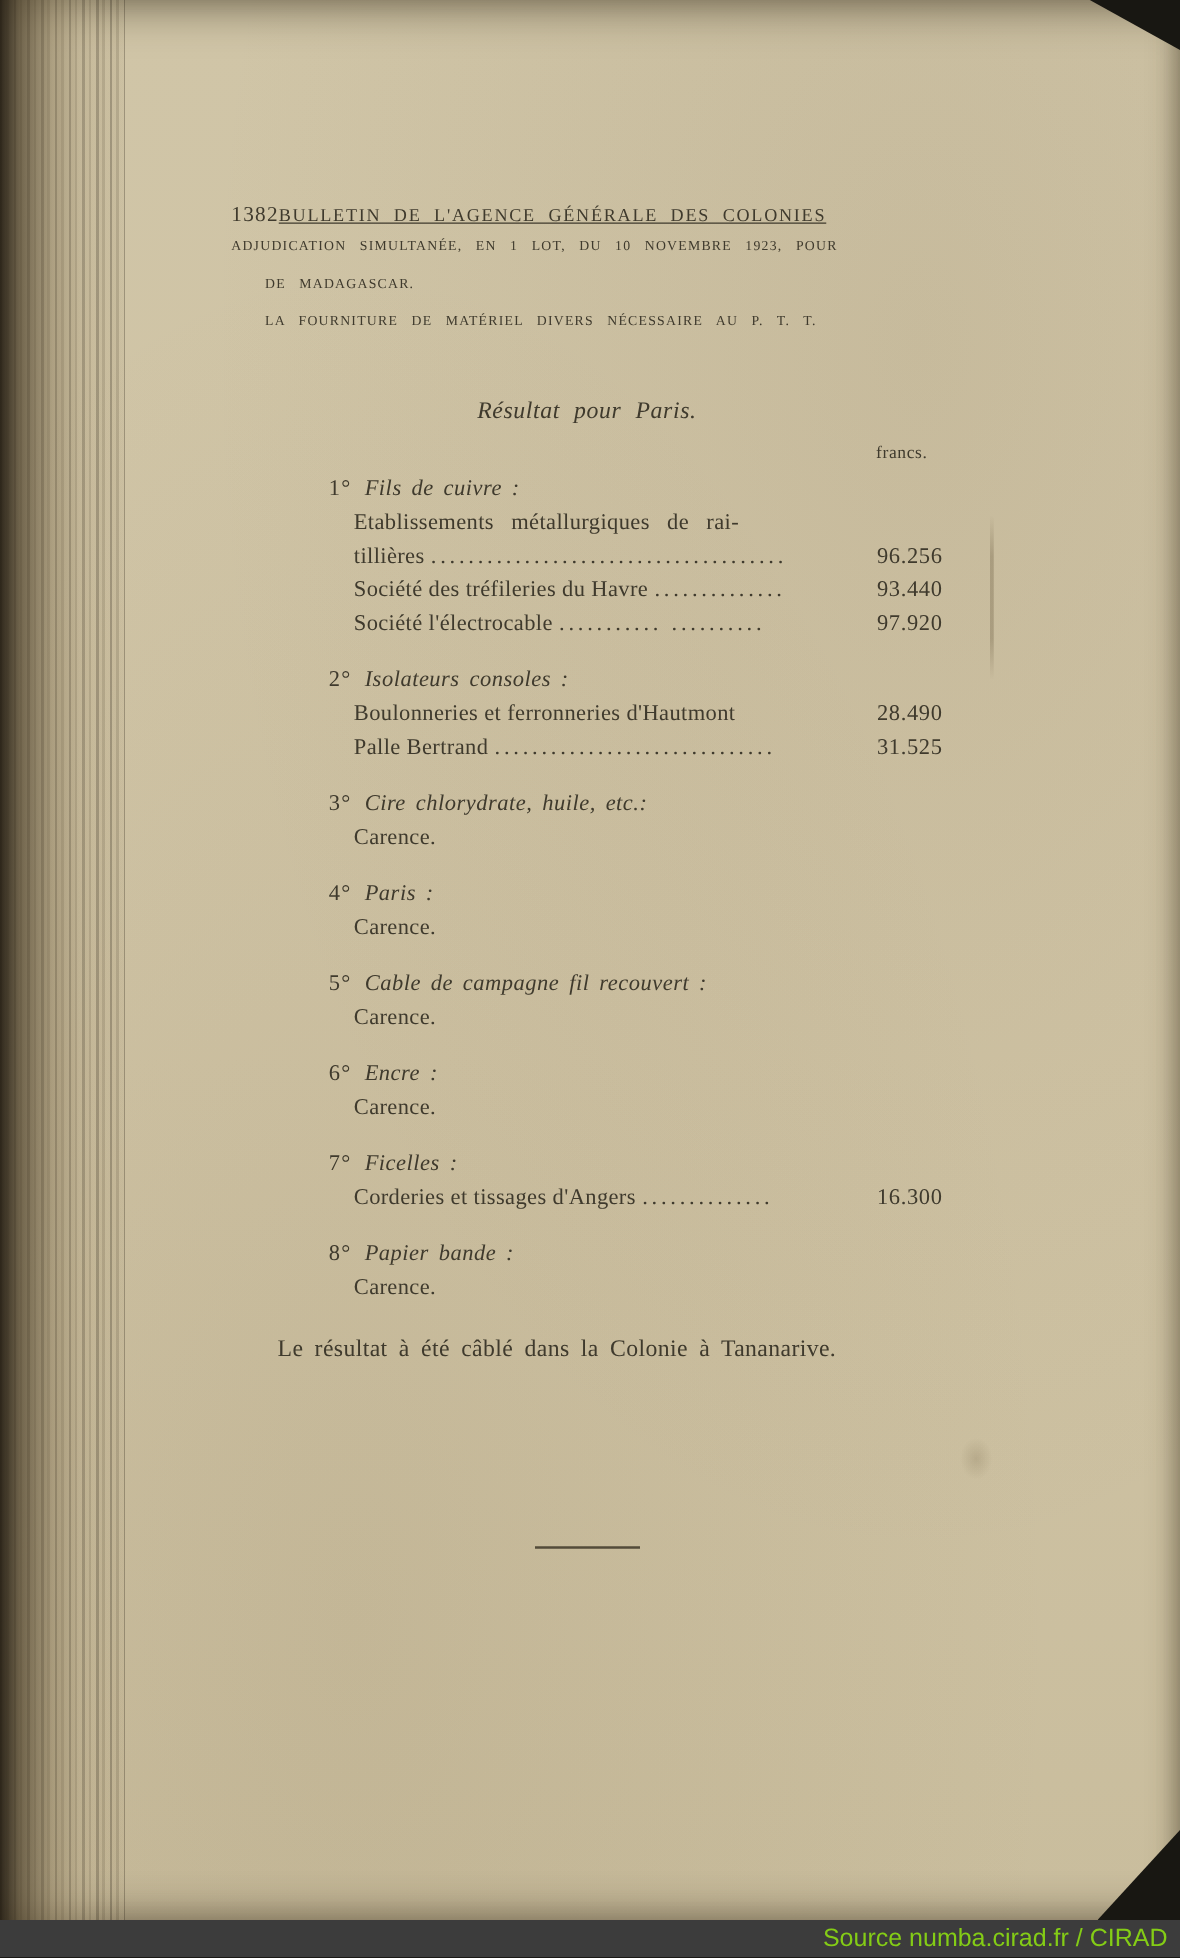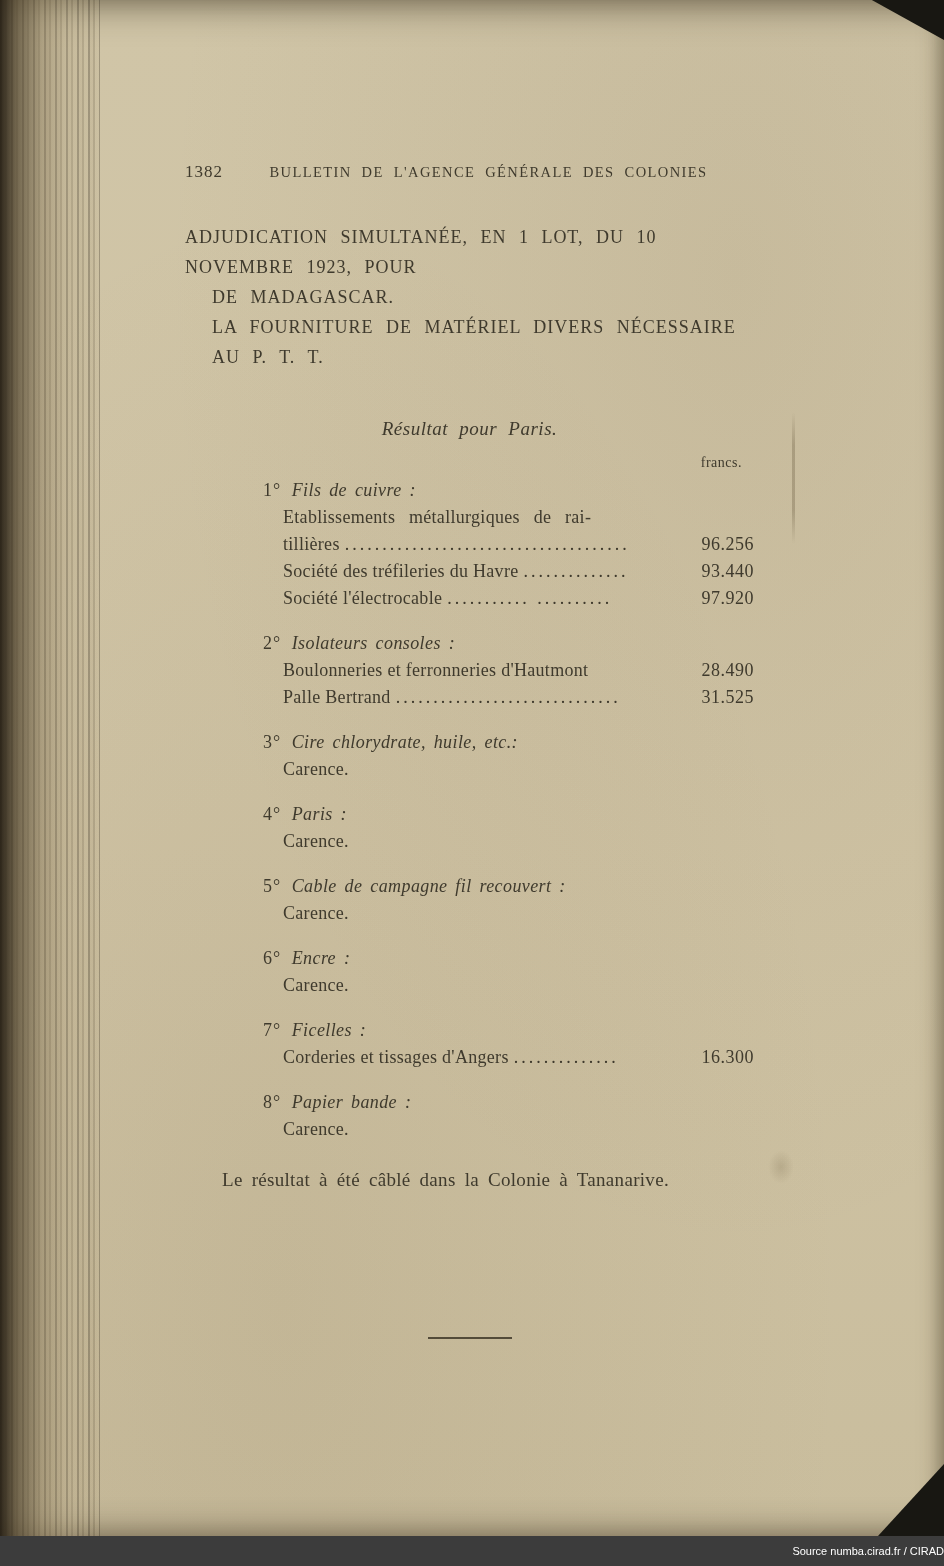--- a/index.html
+++ b/index.html
@@ -19,24 +19,24 @@
       linear-gradient(180deg,#d0c5a7 0%, #cfc3a4 55%, #c9bd9d 100%);
     box-shadow:
       inset 0 28px 34px -22px rgba(55,45,28,0.55),
       inset -14px 0 22px -12px rgba(55,45,28,0.50),
       inset 0 -26px 30px -20px rgba(55,45,28,0.45);
   }
   
   .page-header{display:flex;align-items:baseline;}
   .page-number{font-size:17px;letter-spacing:1px;}
   .running-header{
-    flex:1;text-align:center;font-size:14.5px;letter-spacing:1.4px;word-spacing:5px;
-  }
-  
-  .heading{margin-top:40px;font-size:18px;letter-spacing:1px;line-height:30px;word-spacing:7px;}
+    flex:1;text-align:left;font-size:14.5px;letter-spacing:1.4px;word-spacing:5px;text-decoration:underline;
+  }
+  
+  .heading{font-size:11px;letter-spacing:1px;line-height:30px;word-spacing:7px;}
   .h-line2,.h-line3{padding-left:27px;}
   
   .result-title{margin-top:46px;text-align:center;font-style:italic;font-size:19px;word-spacing:6px;letter-spacing:0.5px;}
   .currency-label{margin-top:15px;text-align:right;padding-right:12px;font-size:14px;letter-spacing:0.5px;}
   
   .sections{margin-top:6px;font-size:18px;line-height:27px;}
   .section{margin-bottom:18px;}
   .sec-head{padding-left:78px;}
   .sec-num{letter-spacing:1px;}
   .sec-label{font-style:italic;letter-spacing:0.4px;word-spacing:3px;padding-left:6px;}
@@ -64,22 +64,22 @@
   .corner-tr{top:0;right:0;width:82px;height:40px;clip-path:polygon(12% 0,100% 0,100% 100%);}
   .corner-br{right:0;bottom:30px;width:66px;height:72px;clip-path:polygon(100% 0,100% 100%,0 100%);}
   .crease{position:absolute;left:792px;top:412px;width:3px;height:132px;
     background:linear-gradient(rgba(90,75,48,0) 0%, rgba(90,75,48,0.28) 25%, rgba(90,75,48,0.28) 75%, rgba(90,75,48,0) 100%);
     border-radius:2px;pointer-events:none;}
   .stain{position:absolute;left:768px;top:1150px;width:26px;height:34px;border-radius:50%;
     background:radial-gradient(rgba(105,90,60,0.20), transparent 70%);pointer-events:none;}
   
   .source-bar{
     position:absolute;left:0;right:0;bottom:0;height:30px;background:#3c3c3c;
-    color:#ffffff;font-family:"Liberation Sans","DejaVu Sans",sans-serif;font-size:11px;
-    display:flex;align-items:center;justify-content:flex-end;box-sizing:border-box;
+    color:#84cc16;font-family:"Liberation Sans","DejaVu Sans",sans-serif;font-size:20px;
+    display:flex;align-items:center;justify-content:flex-end;padding-right:10px;box-sizing:border-box;
   }
 </style>
 </head>
 <body>
 
 <div class="scan">
 
   <div class="paper">
 
     <div class="page-header">

